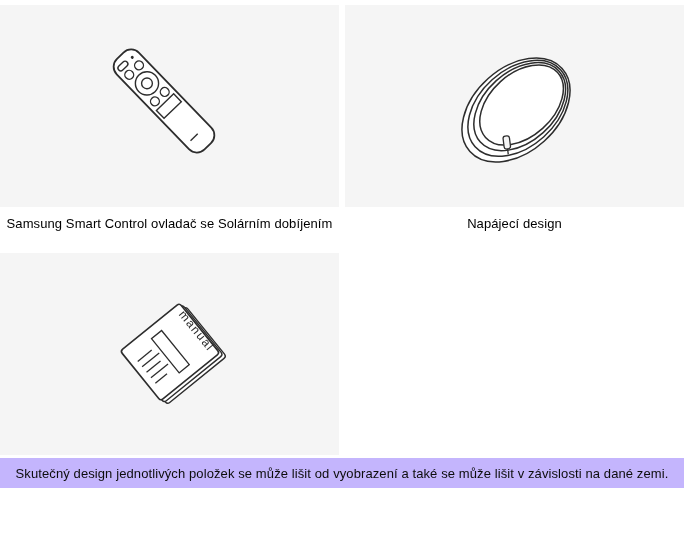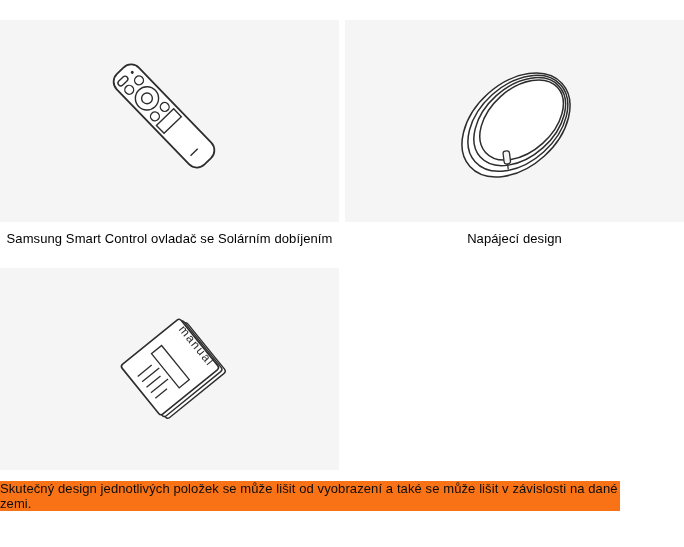--- a/index.html
+++ b/index.html
@@ -5,21 +5,21 @@
   * { margin: 0; padding: 0; box-sizing: border-box; }
   html, body {
     width: 684px;
     background: #ffffff;
     font-family: "Liberation Sans", sans-serif;
   }
   .page {
     width: 684px;
     height: 547px;
     background: #ffffff;
-    padding-top: 20px;
+    padding-top: 5px;
     overflow: hidden;
   }
   .grid {
     display: grid;
     grid-template-columns: 339px 339px;
     column-gap: 6px;
     row-gap: 0;
   }
   .cell { display: flex; flex-direction: column; }
   .figure {
@@ -34,24 +34,24 @@
   .caption {
     height: 46px;
     padding-top: 9px;
     text-align: center;
     font-size: 13px;
     line-height: 16px;
     color: #000000;
     letter-spacing: 0.1px;
   }
   .disclaimer-bar {
-    margin-top: 11px;
-    width: 620px;
+    margin-top: 3px;
+    width: 684px;
     height: 30px;
-    background: #f97316;
+    background: #c4b5fd;
     display: flex;
     align-items: center;
     justify-content: center;
   }
   .disclaimer-bar span {
     font-size: 13px;
     color: #0d0d0d;
     letter-spacing: 0.1px;
   }
   svg text {

